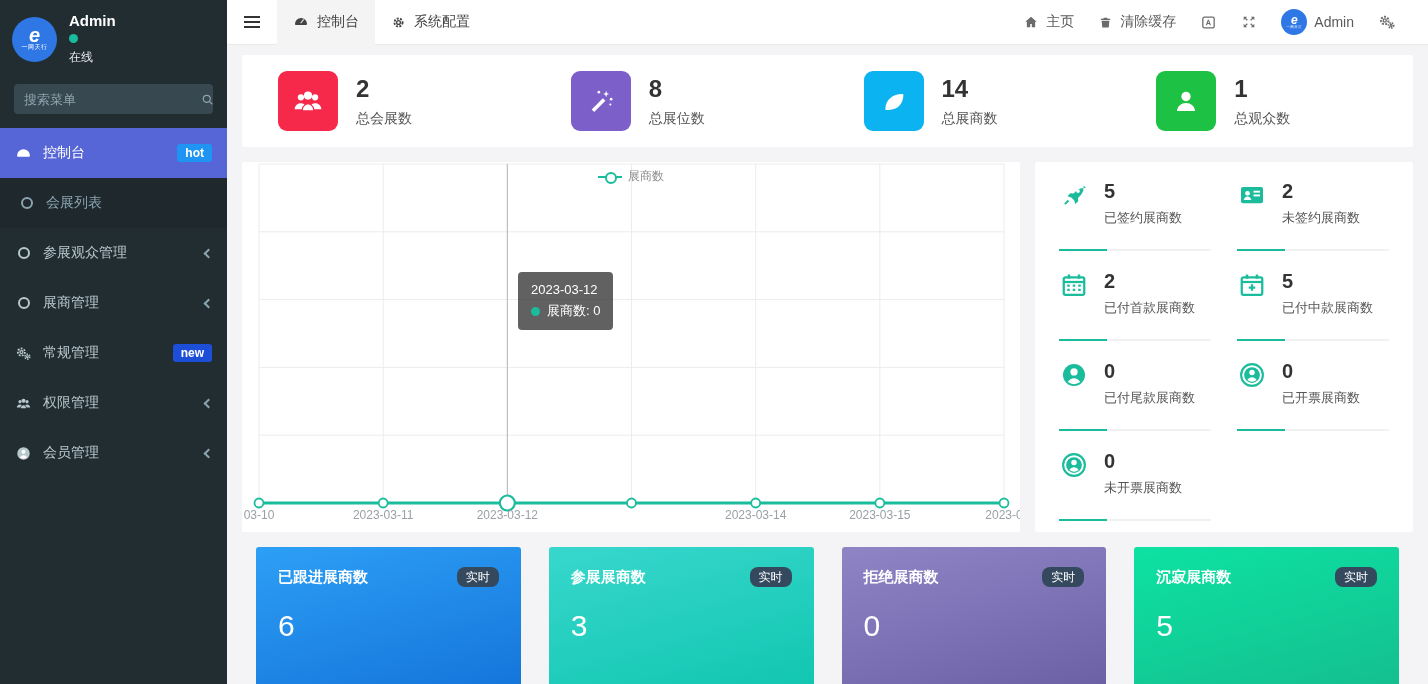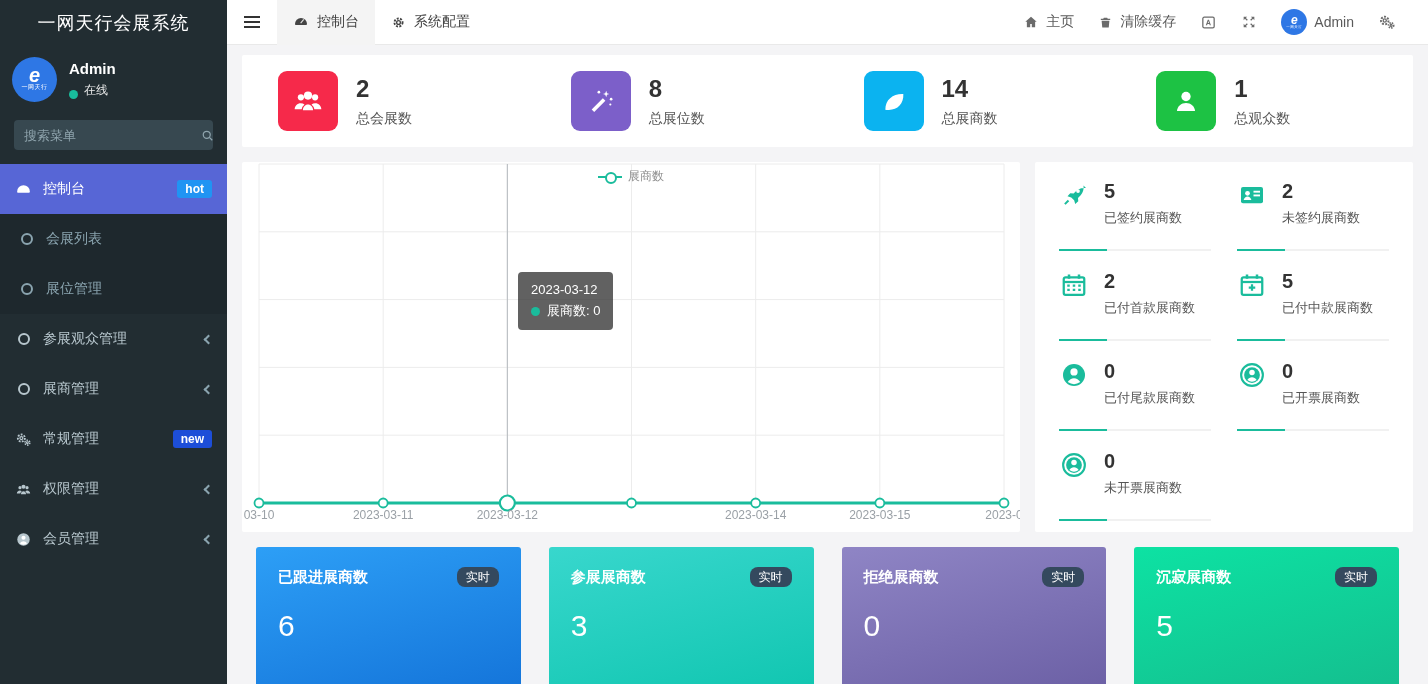--- a/index.html
+++ b/index.html
@@ -11,21 +11,21 @@
   .sidebar { position:absolute; left:0; top:0; bottom:0; width:227px; background:#222d32; color:#b8c7ce; z-index:5; }
   .logo { height:45px; display:flex; align-items:center; justify-content:center; color:#fff; font-size:18px; letter-spacing:1px; }
   .user-panel { display:flex; align-items:center; gap:12px; padding:12px 12px 10px 12px; }
   .avatar { width:45px; height:45px; border-radius:50%; background:#2e77e5; color:#fff; display:flex; flex-direction:column; align-items:center; justify-content:center; overflow:hidden; flex:0 0 45px; }
   .avatar .swoosh { font-size:20px; line-height:16px; font-weight:bold; font-style:italic; }
   .avatar .mini { font-size:6px; letter-spacing:.5px; }
   .avatar.sm { width:26px; height:26px; flex:0 0 26px; }
   .avatar.sm .swoosh { font-size:12px; line-height:10px; }
   .avatar.sm .mini { font-size:3.5px; }
   .uname { color:#fff; font-weight:bold; font-size:15px; margin-bottom:5px; }
-  .ustatus { font-size:12px; color:#ececec; display:flex; align-items:flex-end; gap:6px; }
+  .ustatus { font-size:12px; color:#ececec; display:flex; align-items:flex-start; gap:6px;flex-direction:column; }
   .dot { width:9px; height:9px; border-radius:50%; background:#18bc9c; display:inline-block; }
   .search-box { margin:8px 14px 14px 14px; height:30px; background:#374850; border-radius:4px; display:flex; align-items:center; padding:0 8px 0 10px; }
   .search-box input { flex:1; background:transparent; border:0; outline:none; color:#fff; font-size:13px; font-family:inherit; }
   .search-box input::placeholder { color:#8fa4ad; }
   .search-box .sbtn { background:none; border:0; color:#8fa4ad; cursor:pointer; display:flex; }
   .menu { list-style:none; }
   .mi { height:50px; display:flex; align-items:center; gap:11px; padding:0 15px; font-size:14px; color:#b8c7ce; cursor:pointer; position:relative; }
   .mi.active { background:#5766d6; color:#fff; }
   .mi.sub { background:#1e282d; color:#8aa4af; padding-left:18px; }
   .ring { width:12px; height:12px; border:2px solid currentColor; border-radius:50%; display:inline-block; flex:0 0 12px; }
@@ -177,21 +177,20 @@
         <path d="M8.3 16c.9-1.4 2.2-2.2 3.7-2.2s2.8.8 3.7 2.2a6.3 6.3 0 0 1-7.4 0z" fill="#fff"></path>
       </symbol>
     <symbol id="i-search" viewBox="0 0 24 24">
         <circle cx="10.8" cy="10.8" r="5.6" fill="none" stroke="currentColor" stroke-width="2"></circle>
         <path d="M15 15l4.6 4.6" stroke="currentColor" stroke-width="2" fill="none"></path>
       </symbol>
   </defs>
 </svg>
 
 <aside class="sidebar">
-  <div class="logo">一网天行会展系统</div>
 
   <div class="user-panel">
     <div class="avatar">
       <span class="swoosh">e</span>
       <span class="mini">一网天行</span>
     </div>
     <div>
       <div class="uname">Admin</div>
       <div class="ustatus">
         <span class="dot"></span>
@@ -217,26 +216,20 @@
           </svg>
         </span>
       <span>控制台</span>
       <span class="badge hot">hot</span>
     </li>
     <li class="mi sub">
       <span class="micon">
           <span class="ring"></span>
         </span>
       <span>会展列表</span>
-    </li>
-    <li class="mi sub">
-      <span class="micon">
-          <span class="ring"></span>
-        </span>
-      <span>展位管理</span>
     </li>
     <li class="mi">
       <span class="micon">
           <span class="ring"></span>
         </span>
       <span>参展观众管理</span>
       <span class="chev left"></span>
     </li>
     <li class="mi">
       <span class="micon">

